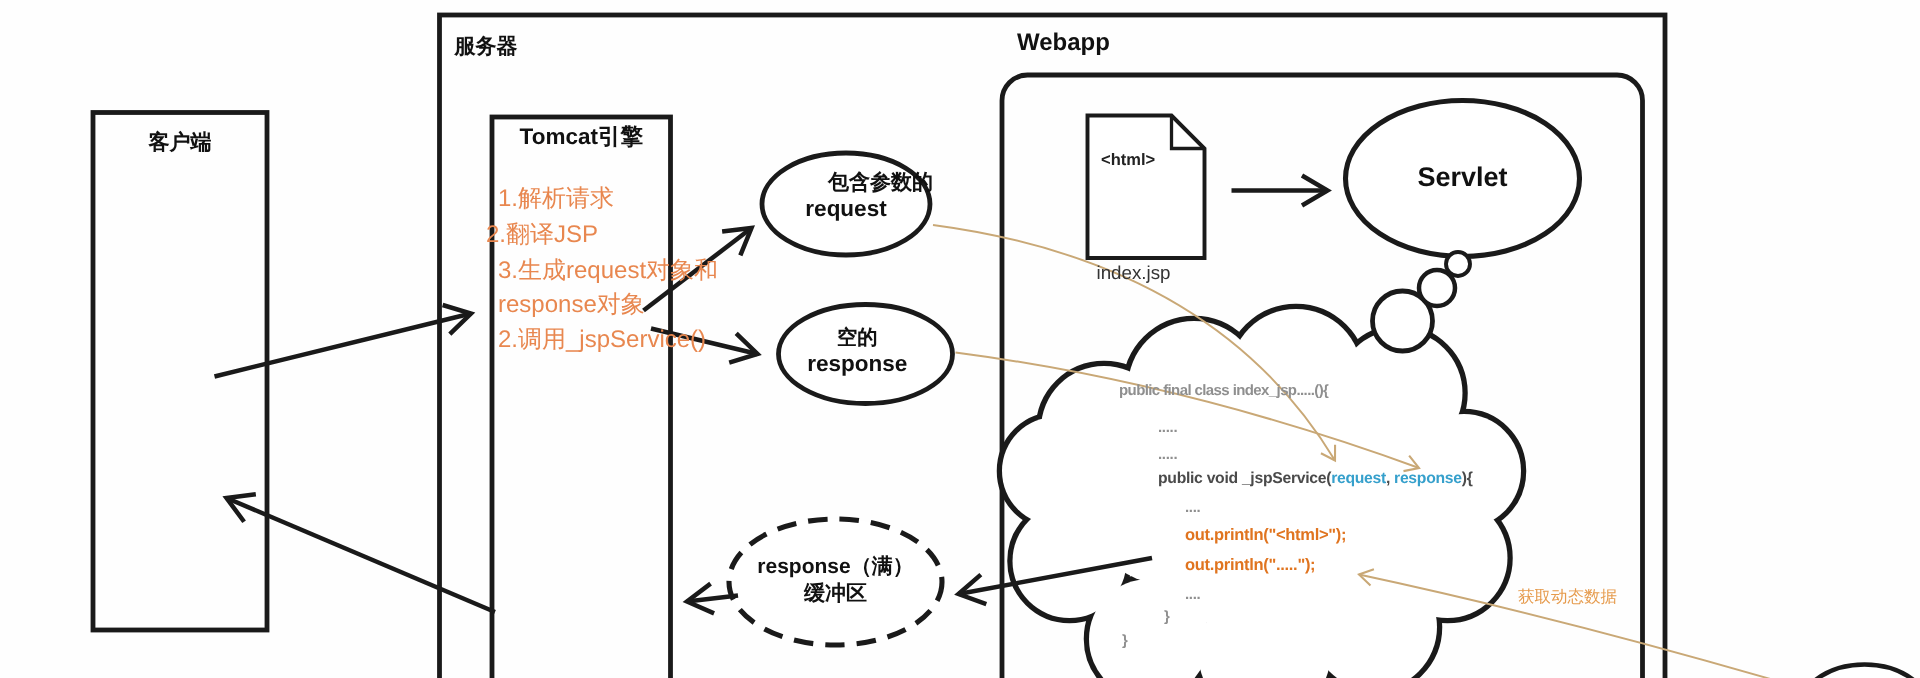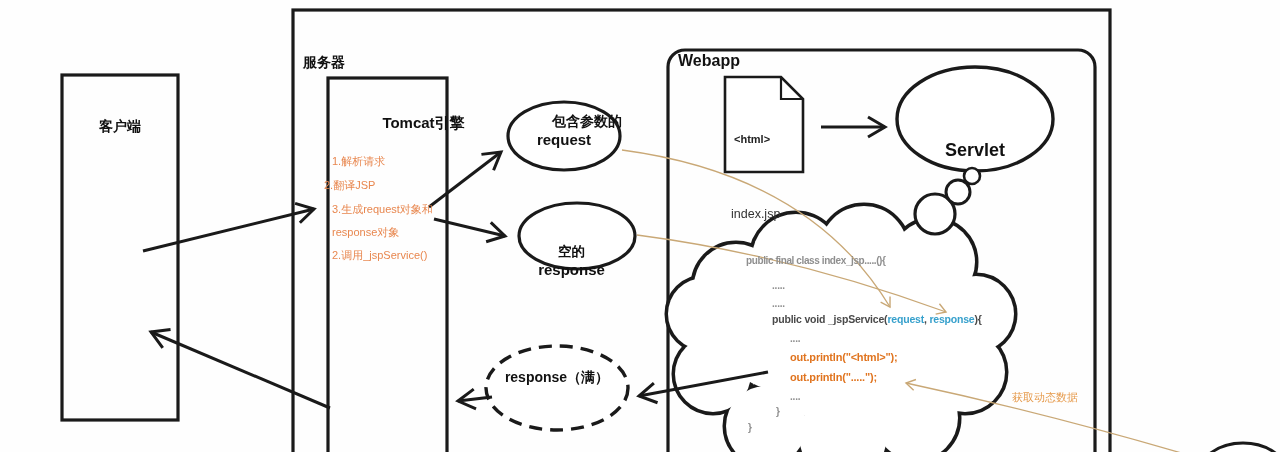--- a/index.html
+++ b/index.html
@@ -1,25 +1,25 @@
 <!DOCTYPE html>
 <html style="--ink: #1a1a1a; --step-orange: #e8874f; --note-orange: #edaa6e; --code-orange: #e0741f; --code-blue: #36a0cc; --code-gray: #8f8f8f; --code-dark: #4a4a4a; --tan: #c9a876; --annot-orange: #e69b4d;"><head>
 <meta charset="utf-8">
 <style>
   html,body{margin:0;padding:0;background:#fff;}
   #stage{
     position:relative;width:1280px;height:452px;overflow:hidden;background:#fefefe;
     font-family:"Liberation Sans","DejaVu Sans",sans-serif;color:var(--ink,#1a1a1a);
   }
   #stage svg{position:absolute;left:0;top:0;}
-  .lbl{position:absolute;white-space:nowrap;margin-top:32px;}
+  .lbl{position:absolute;white-space:nowrap;}
   .bold{font-weight:bold;text-align:right;}
   .center{text-align:center;}
   .box-title{font-weight:bold;color:#111;}
-  .step{font-size:11px;color:var(--step-orange,#e8874f);}
+  .step{font-size:16px;color:var(--step-orange,#e8874f);}
   .note{
     position:absolute;font-size:11px;line-height:21px;color:var(--note-orange,#edaa6e);
     width:120px;white-space:normal;
   }
   .ell-label{position:absolute;text-align:center;color:#111;font-weight:bold;}
   .code{position:absolute;font-weight:bold;font-size:10px;letter-spacing:-0.2px;}
   .c-gray{color:var(--code-gray,#8f8f8f);}
   .c-dark{color:var(--code-dark,#4a4a4a);}
   .c-blue{color:var(--code-blue,#36a0cc);}
   .c-orange{color:var(--code-orange,#e0741f);}
@@ -107,41 +107,42 @@
     <line class="blackarrow" x1="330" y1="408" x2="151" y2="332" marker-end="url(#arrowB)"></line>
   </svg>
 
   <div class="lbl box-title" style="left:62px;top:86px;width:116px;font-size:14px;">
     <div class="center">客户端</div>
   </div>
 
   <div class="lbl box-title" style="left:303px;top:22px;font-size:14px;">服务器</div>
   <div class="lbl box-title" style="left:678px;top:20px;font-size:16px;">Webapp</div>
 
-  <div class="lbl box-title" style="left:328px;top:82px;width:119px;font-size:15px;padding-left:36px;">
+  <div class="lbl box-title" style="left:328px;top:82px;width:119px;font-size:15px;">
     <div class="center">Tomcat引擎</div>
   </div>
 
   <div class="lbl step" style="left:332px;top:122px;">1.解析请求</div>
   <div class="lbl step" style="left:324px;top:146px;">2.翻译JSP</div>
   <div class="lbl step" style="left:332px;top:170px;">3.生成request对象和</div>
   <div class="lbl step" style="left:332px;top:193px;">response对象</div>
   <div class="lbl step" style="left:332px;top:216px;">2.调用_jspService()</div>
 
 
   <div class="ell-label" style="left:506px;top:113px;width:116px;">
     <div style="font-size:14px;line-height:17px;text-align:right;">包含参数的</div>
     <div style="font-size:15px;line-height:19px;">request</div>
   </div>
-  <div class="ell-label" style="left:519px;top:216px;width:105px;margin-top:27px;">
+  <div class="ell-label" style="left:519px;top:216px;width:105px;">
     <div style="font-size:13.5px;line-height:17px;">空的</div>
     <div style="font-size:15px;line-height:19px;">response</div>
   </div>
   <div class="ell-label" style="left:487px;top:368px;width:140px;">
     <div style="font-size:14px;line-height:18px;">response（满）</div>
+    <div style="font-size:14px;line-height:18px;">缓冲区</div>
   </div>
 
   <div class="lbl bold" style="left:734px;top:101px;font-size:11px;color:#222;">&lt;html&gt;</div>
   <div class="lbl" style="left:731px;top:175px;font-size:12.5px;color:#333;">index.jsp</div>
   <div class="lbl bold center" style="left:905px;top:108px;width:140px;font-size:18px;color:#111;">Servlet</div>
 
   <div class="code c-gray" style="left:746px;top:255px;letter-spacing:-0.4px;">public final class index_jsp.....(){</div>
   <div class="code c-gray" style="left:772px;top:280px;">.....</div>
   <div class="code c-gray" style="left:772px;top:298px;">.....</div>
   <div class="code" style="left:772px;top:313px;font-size:10.5px;">

